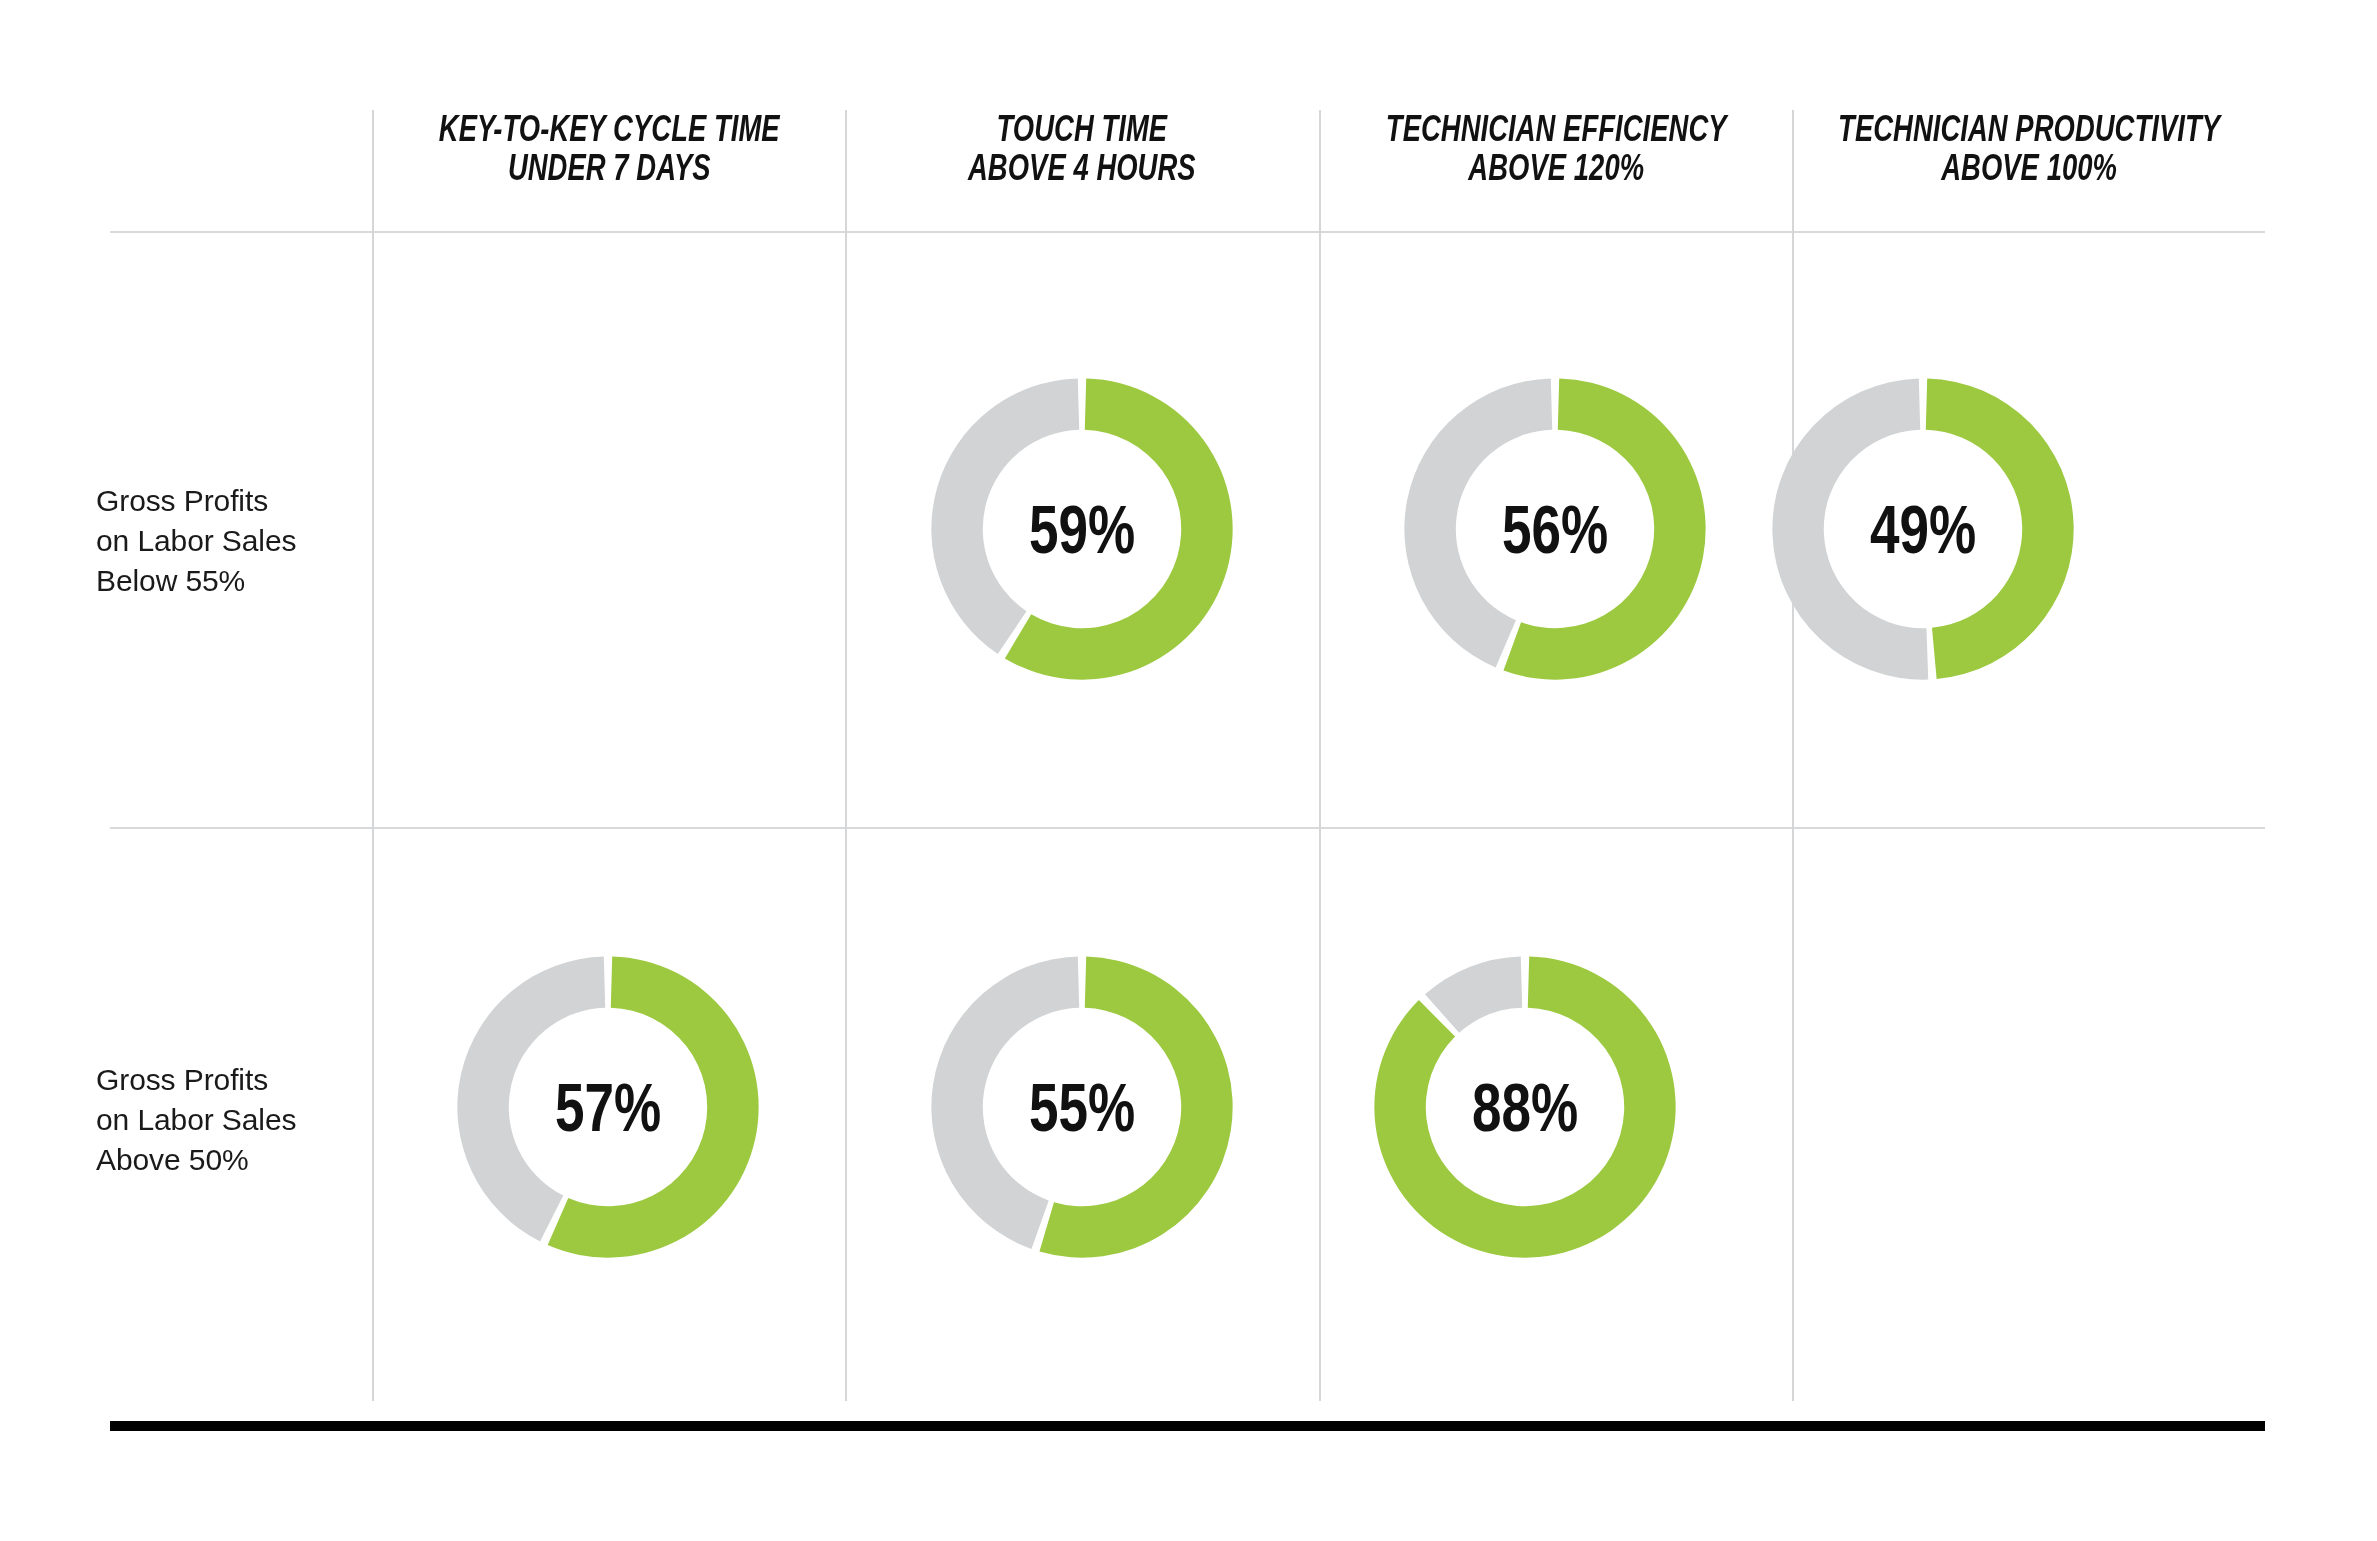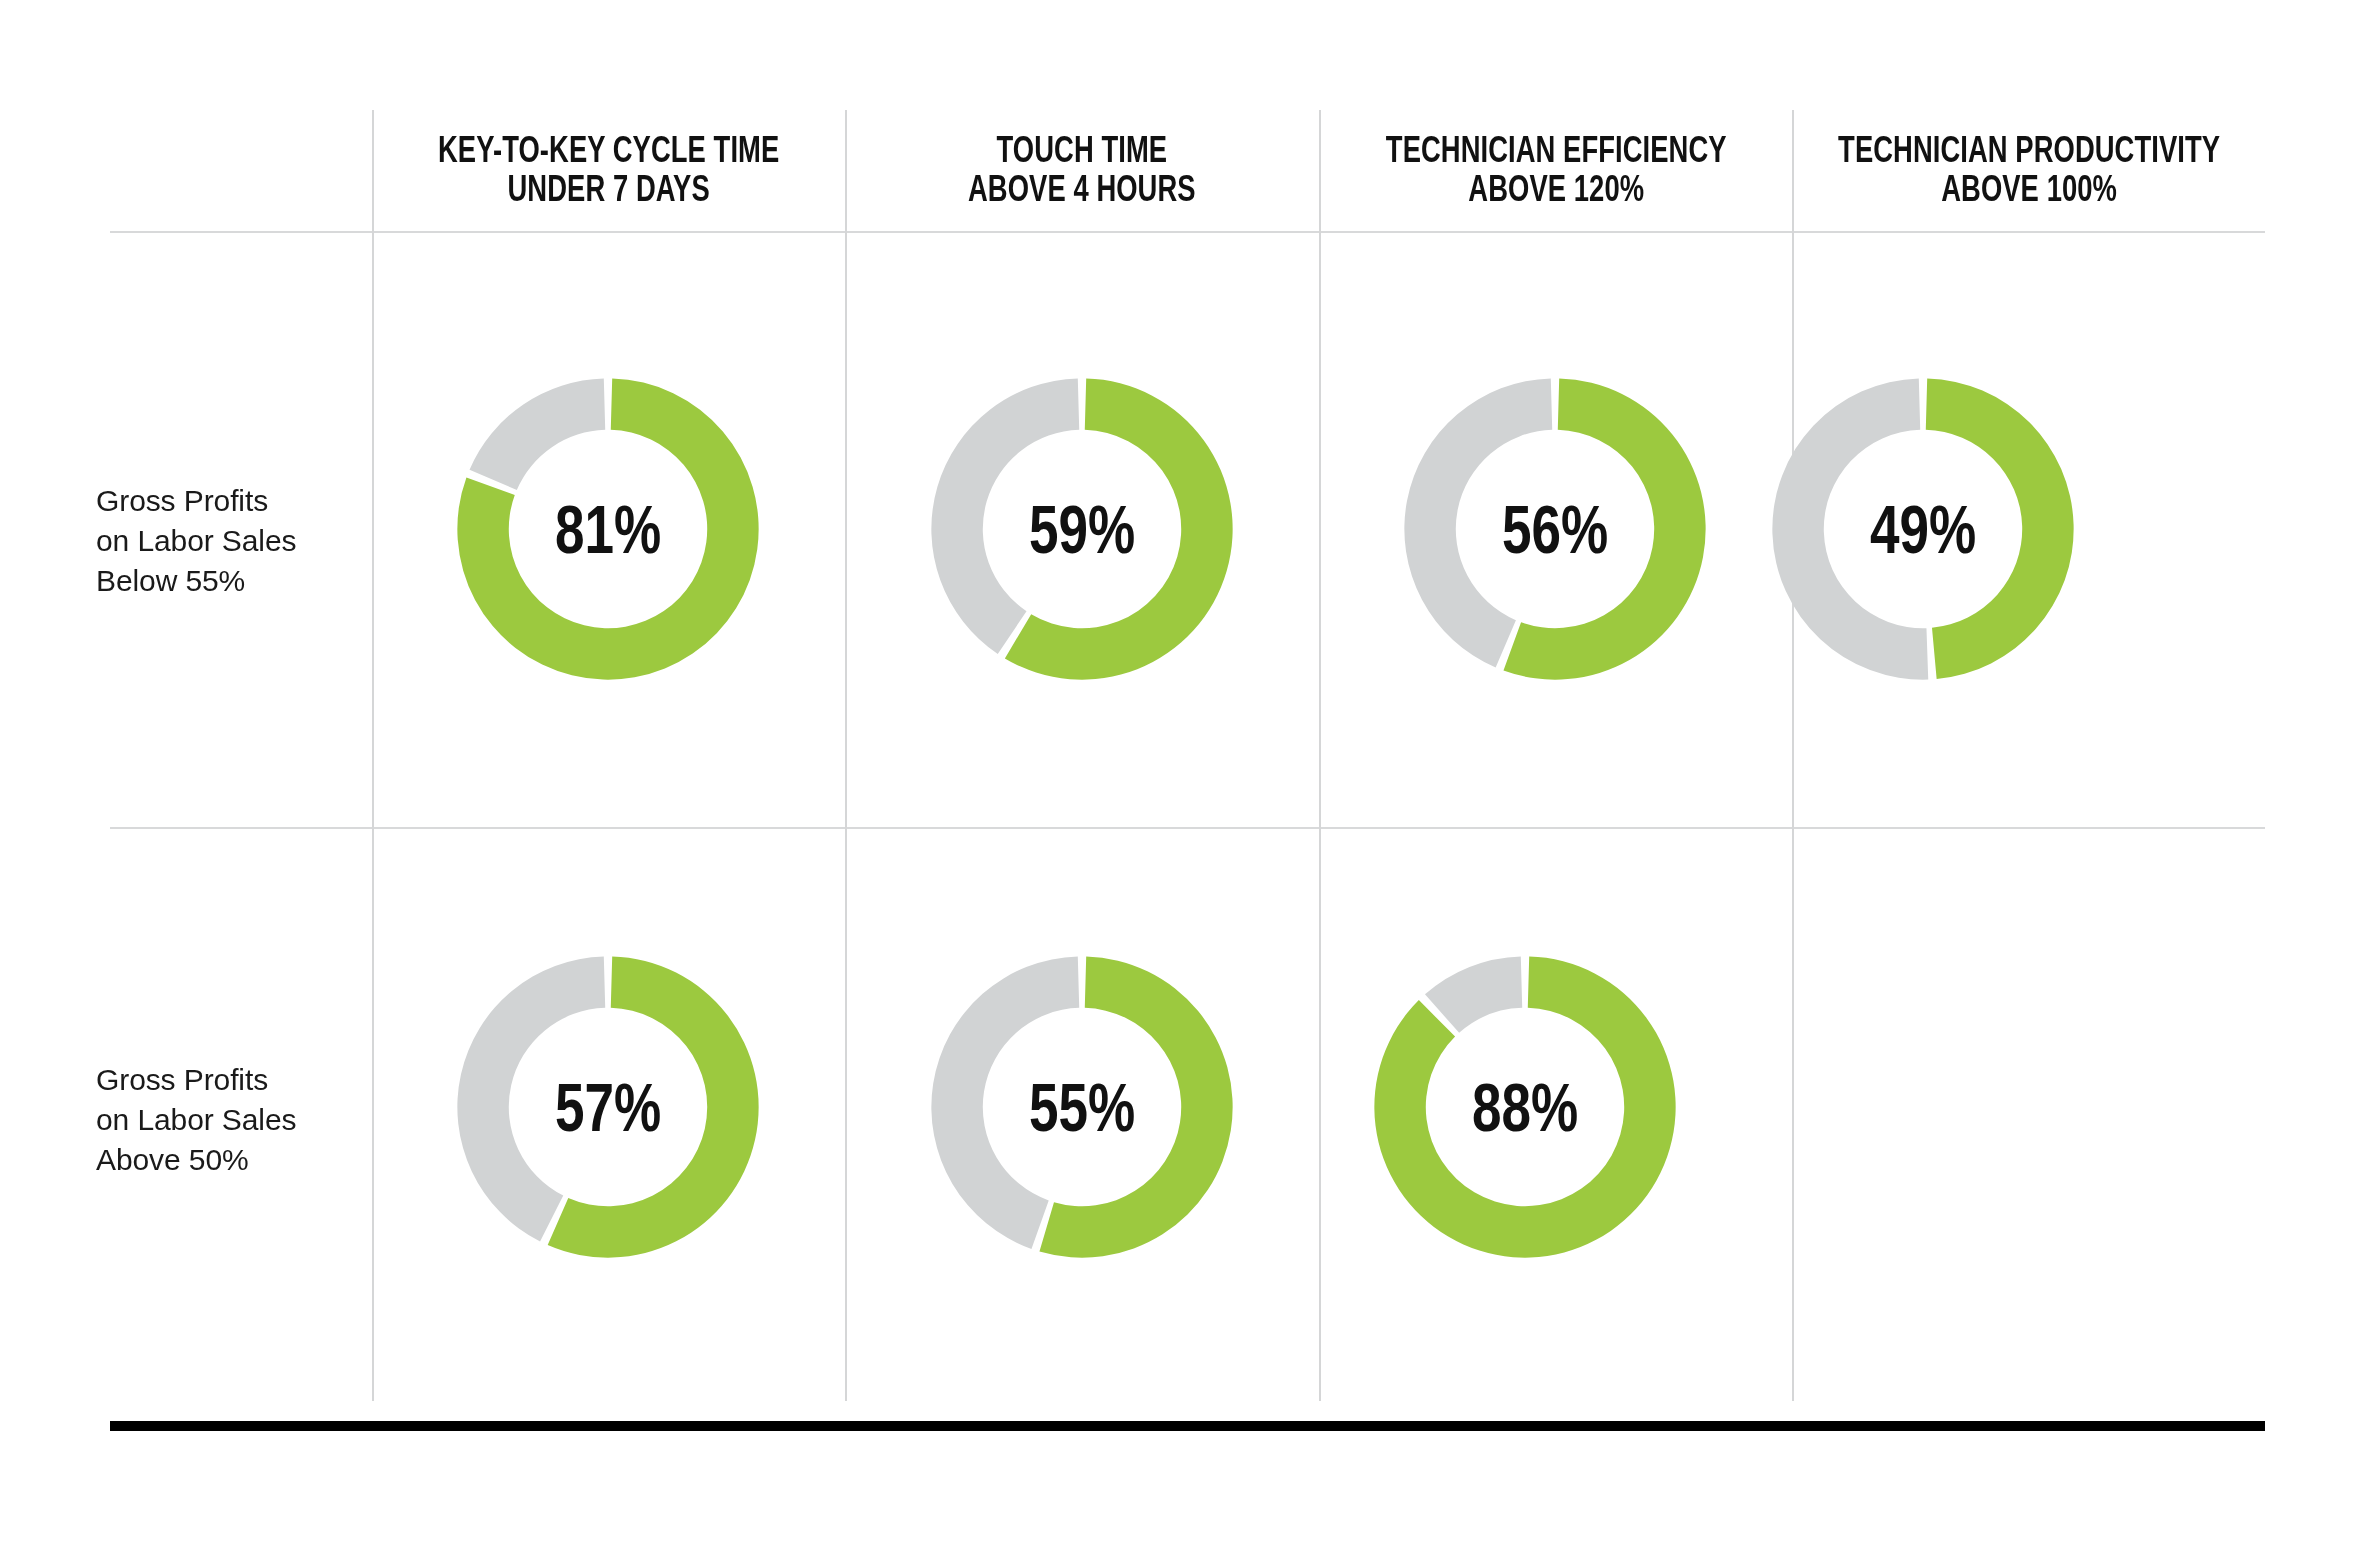--- a/index.html
+++ b/index.html
@@ -29,22 +29,23 @@
   }
 
   .bottom-bar{
     position:absolute;left:110px;top:1421px;
     width:2155px;height:9.5px;background:#000000;
   }
 
   
   .header-cell{
     position:absolute;top:110px;height:120px;
-    display:flex;align-items:center;justify-content:center;
+    display:flex;justify-content:center;
     text-align:center;
+    font-style:italic;
   }
   .header-title{
     font-family:"Liberation Sans Narrow","Liberation Sans","DejaVu Sans Condensed",sans-serif;
     font-weight:700;
     font-size:37px;
     line-height:1.05;
     letter-spacing:0.1px;
     color:#111111;
     text-transform:uppercase;
     transform:scaleX(0.74);
@@ -133,29 +134,20 @@
     <span class="ln">on Labor Sales</span>
     <span class="ln">Below 55%</span>
   </div>
 
   <div class="row-label" style="top:1060px;">
     <span class="ln">Gross Profits</span>
     <span class="ln">on Labor Sales</span>
     <span class="ln">Above 50%</span>
   </div>
 
-  <div class="donut-wrap" style="left:450px;top:371px;">
-      <svg viewBox="0 0 430 430" width="316" height="316">
-        <path d="M 26.577255452677008 134.24190853385485 A 205 205 0 0 1 209.27606406166834 10.079926416727346 L 211.23057877231818 80.05263446955217 A 135 135 0 0 0 90.9167292005434 161.8178422052215 Z" fill="#D1D3D4"></path>
-        <path d="M 220.7239359383316 10.079926416727346 A 205 205 0 1 1 22.363012738888784 144.88587061823793 L 88.14149619390236 168.82728065103473 A 135 135 0 1 0 218.7694212276818 80.05263446955217 Z" fill="#9CC93F"></path>
-      </svg>
-      <div class="donut-value">
-        <span>81%</span>
-      </div>
-    </div>
   <div class="donut-wrap" style="left:924px;top:371px;">
       <svg viewBox="0 0 430 430" width="316" height="316">
         <path d="M 100.36545478849693 384.95270237378355 A 205 205 0 0 1 209.27606406166834 10.079926416727346 L 211.23057877231818 80.05263446955217 A 135 135 0 0 0 139.5089580314492 326.9200722949306 Z" fill="#D1D3D4"></path>
         <path d="M 220.7239359383316 10.079926416727346 A 205 205 0 1 1 110.0312127015328 391.0867788707862 L 145.87421324247282 330.95958608563967 A 135 135 0 1 0 218.7694212276818 80.05263446955217 Z" fill="#9CC93F"></path>
       </svg>
       <div class="donut-value">
         <span>59%</span>
       </div>
     </div>
   <div class="donut-wrap" style="left:1397px;top:371px;">

